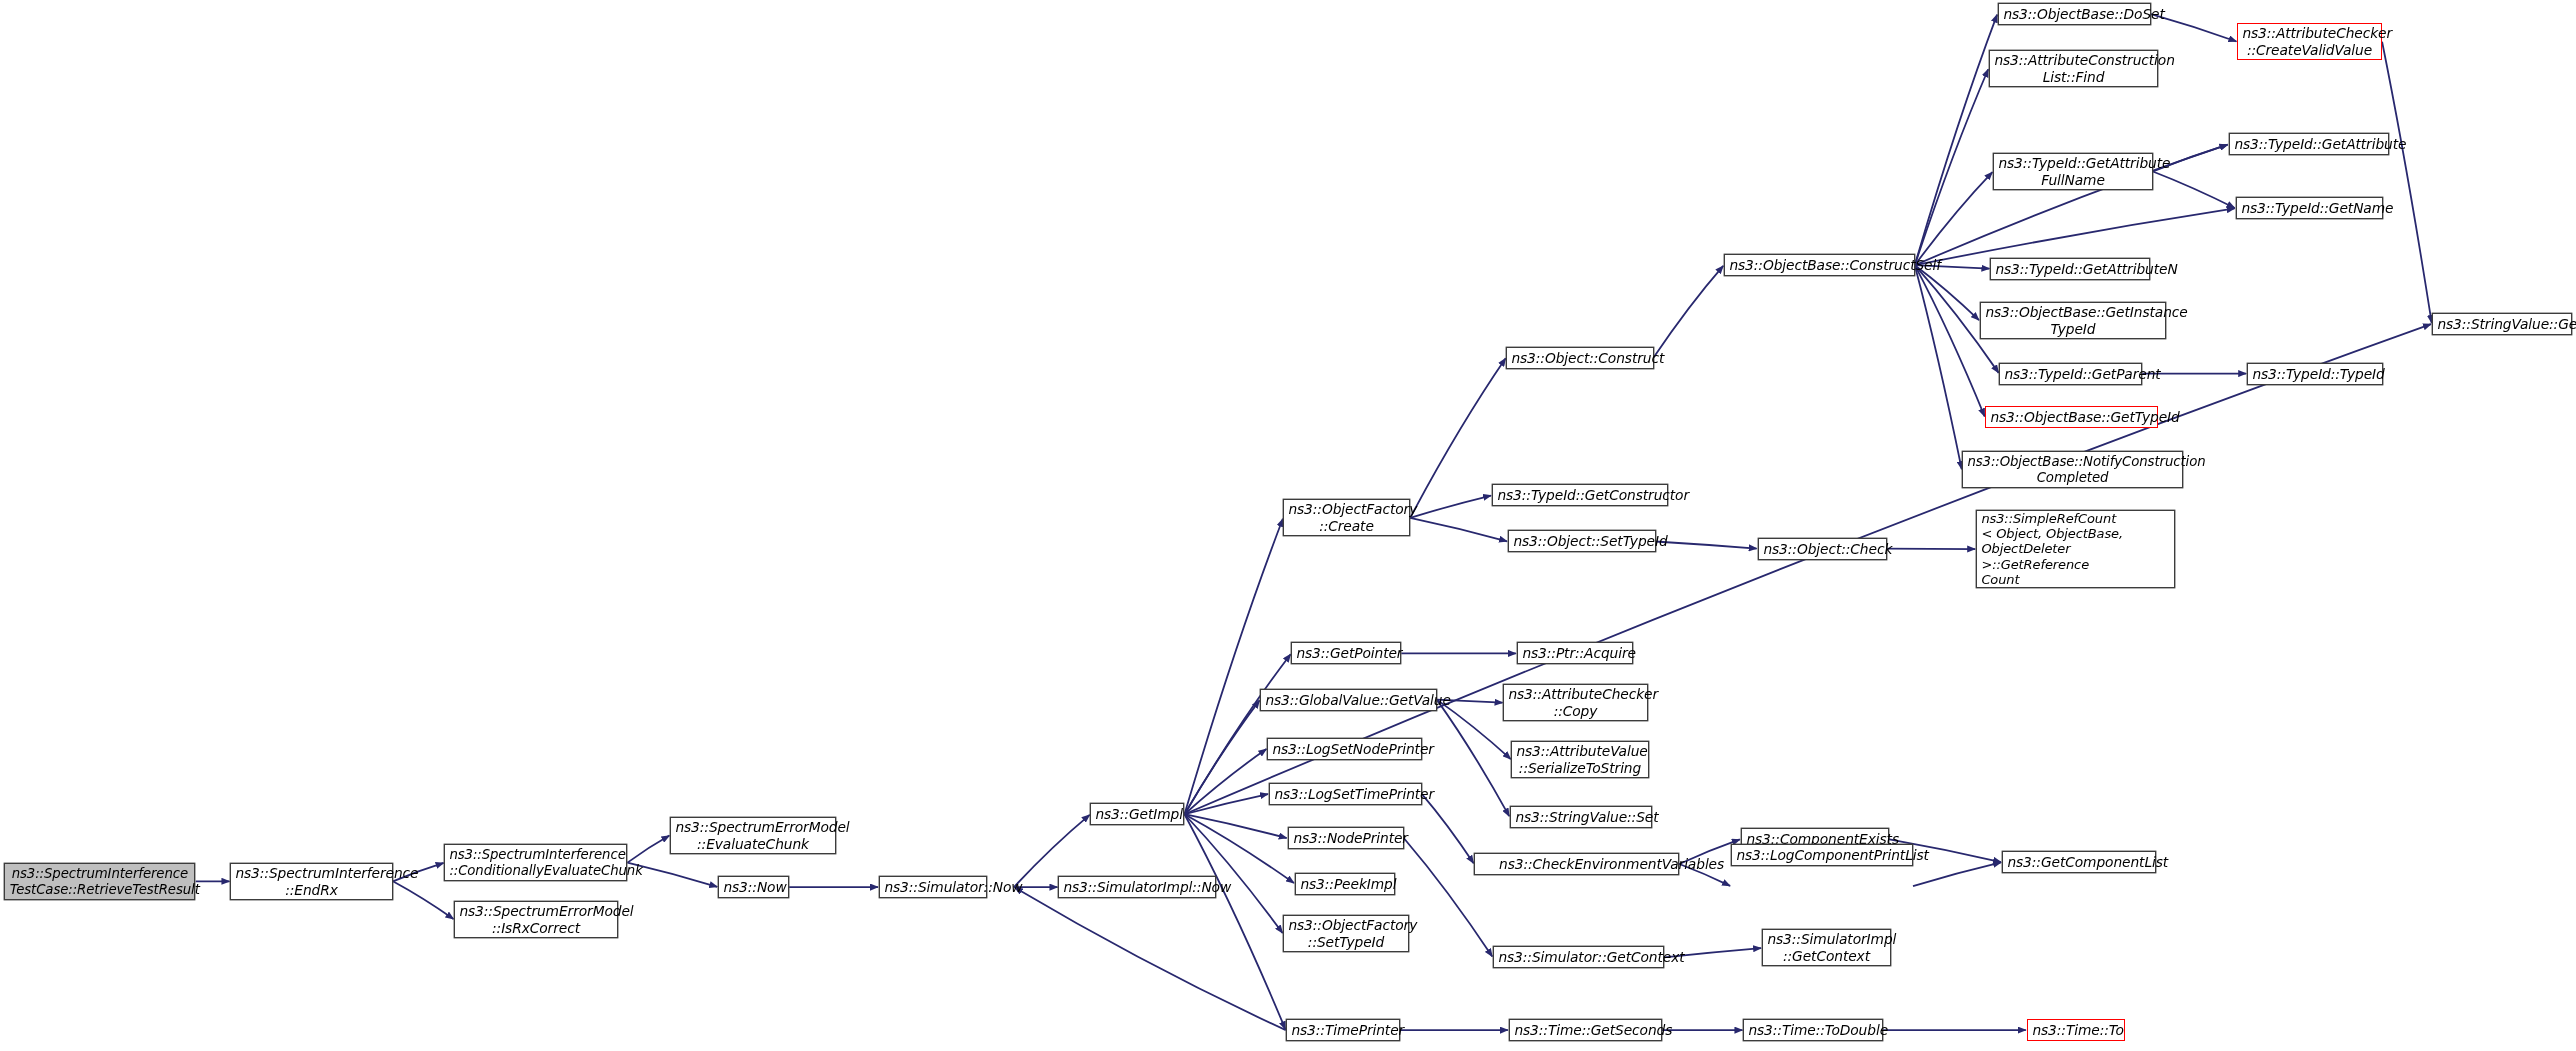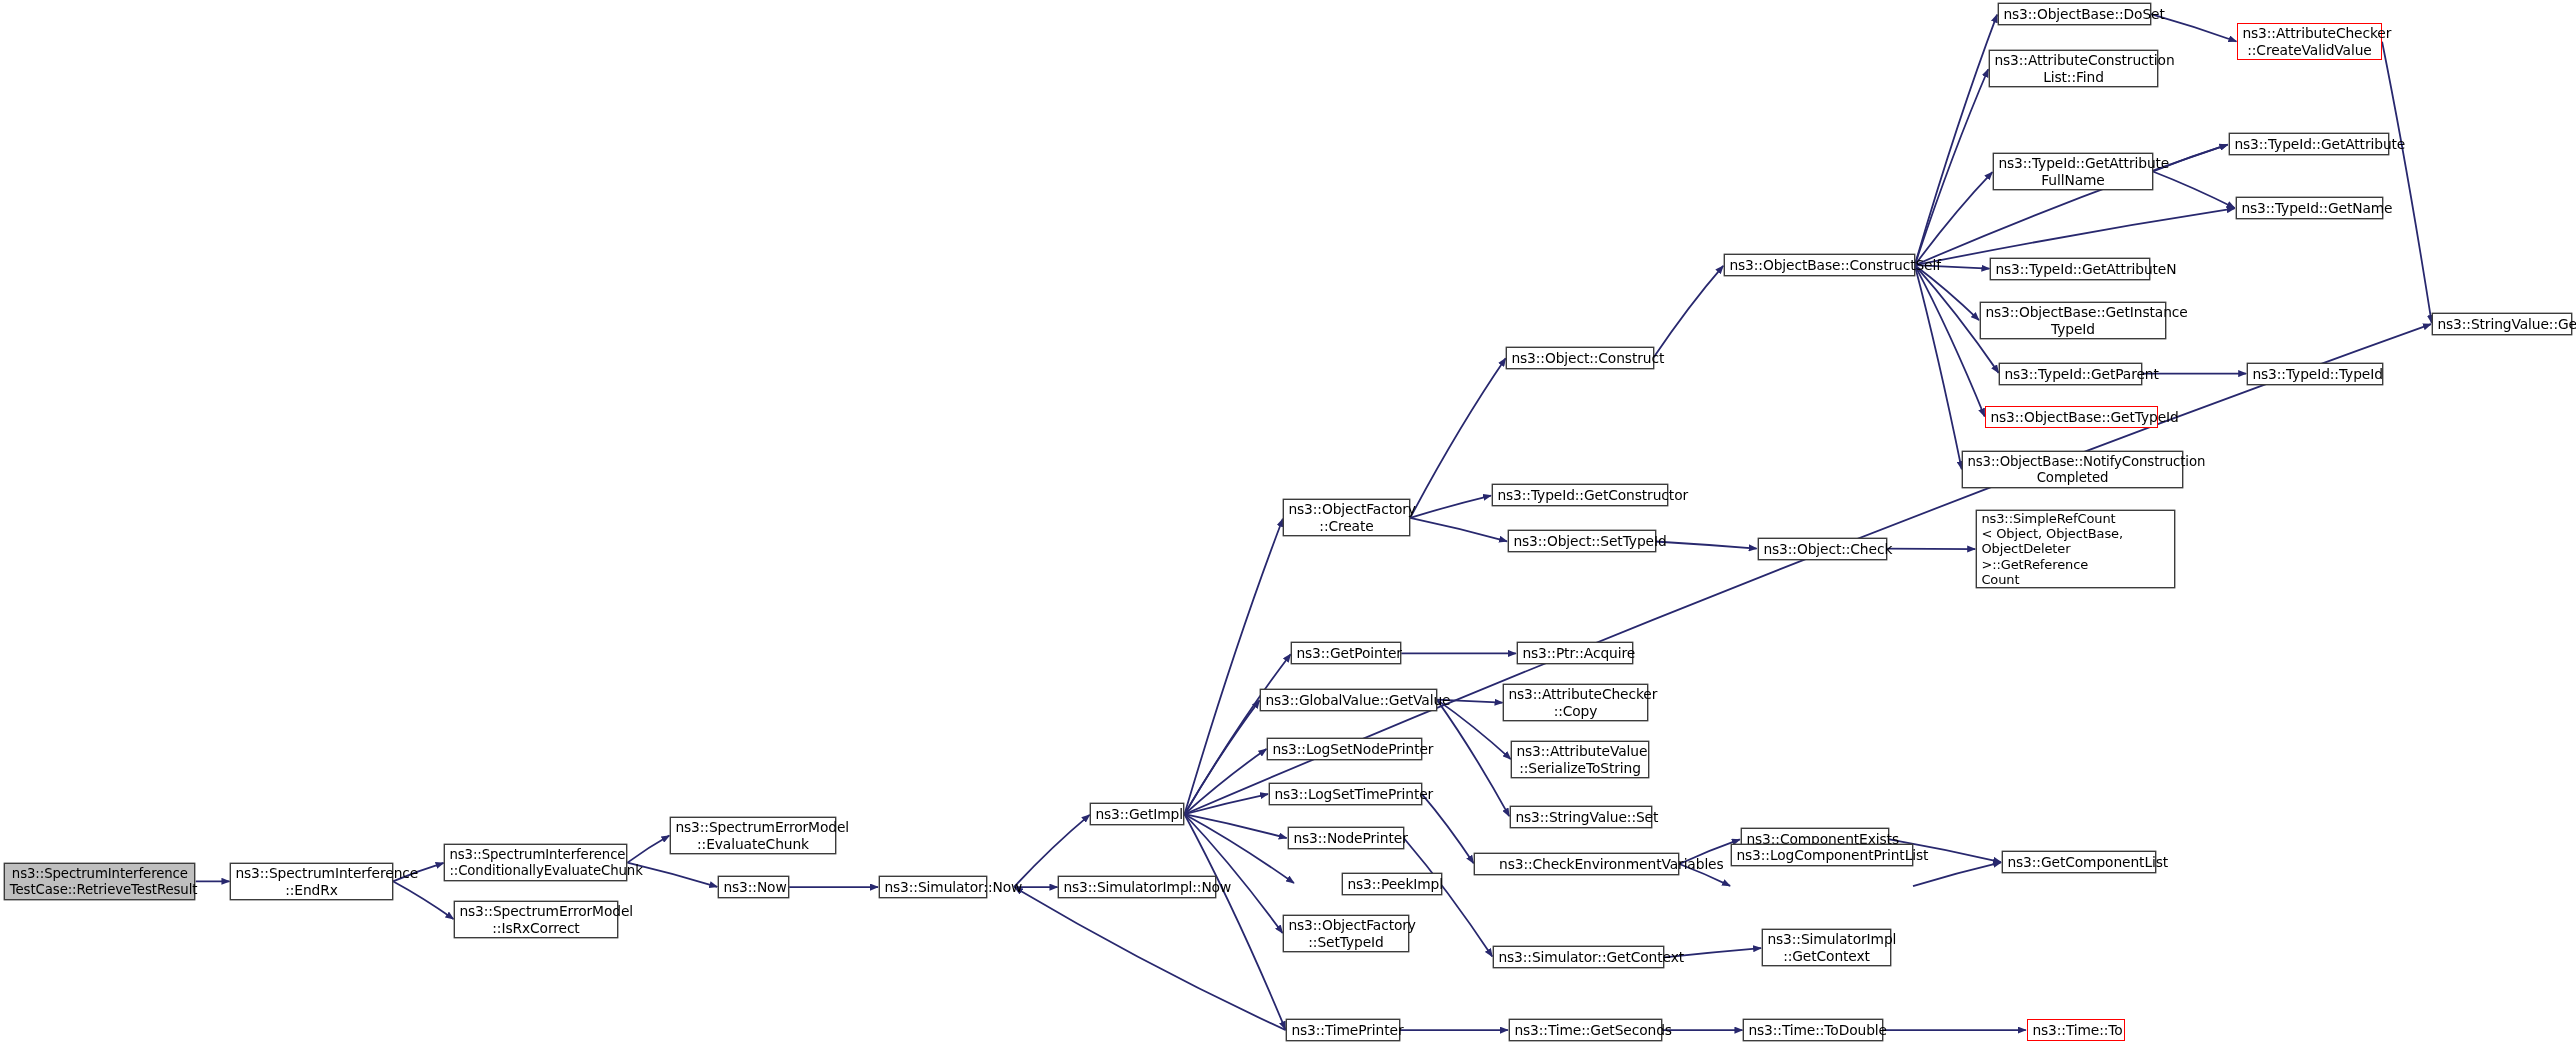--- a/index.html
+++ b/index.html
@@ -33,21 +33,21 @@
   .node.root{
     background:#bfbfbf;
     border:0.9px solid #3c3c3c;
   }
   .node.flagged{
     border:1.3px solid #ff0000;
     box-shadow:none;
   }
   .node.small{font-size:13.3px;}
   .node.tiny{font-size:13px;}
-  .node .lbl{display:block;width:100%;}
+  .node .lbl{display:block;width:100%;font-style:italic;}
   .node.left-align .lbl{text-align:left;}
 </style>
 </head>
 <body>
 
 <div id="canvas">
   <svg id="edges" xmlns="http://www.w3.org/2000/svg" viewBox="0 0 2899 1183">
     <defs>
       <marker id="arrow" markerWidth="10" markerHeight="8" refX="9" refY="4" orient="auto" markerUnits="userSpaceOnUse">
         <path d="M0,0 L10,4 L0,8 z" fill="#28286e"></path>
@@ -140,21 +140,21 @@
       <div class="node" style="left: 1260px; top: 689px; width: 177px; height: 22px;"><span class="lbl">ns3::GlobalValue::GetValue</span></div>
       <div class="node" style="left: 1503px; top: 684px; width: 145px; height: 37px;"><span class="lbl">ns3::AttributeChecker
 ::Copy</span></div>
       <div class="node" style="left: 1267px; top: 738px; width: 155px; height: 22px;"><span class="lbl">ns3::LogSetNodePrinter</span></div>
       <div class="node" style="left: 1511px; top: 741px; width: 138px; height: 37px;"><span class="lbl">ns3::AttributeValue
 ::SerializeToString</span></div>
       <div class="node" style="left: 1269px; top: 783px; width: 153px; height: 22px;"><span class="lbl">ns3::LogSetTimePrinter</span></div>
       <div class="node" style="left: 1510px; top: 806px; width: 142px; height: 22px;"><span class="lbl">ns3::StringValue::Set</span></div>
       <div class="node" style="left: 1288px; top: 827px; width: 116px; height: 22px;"><span class="lbl">ns3::NodePrinter</span></div>
       <div class="node" style="left: 1474px; top: 853px; width: 205px; height: 22px; padding-left: 24px;"><span class="lbl">ns3::CheckEnvironmentVariables</span></div>
-      <div class="node" style="left: 1295px; top: 873px; width: 100px; height: 22px; margin-left: 47px;"><span class="lbl">ns3::PeekImpl</span></div>
+      <div class="node" style="left: 1295px; top: 873px; width: 100px; height: 22px;"><span class="lbl">ns3::PeekImpl</span></div>
       <div class="node" style="left: 1741px; top: 828px; width: 148px; height: 22px;"><span class="lbl">ns3::ComponentExists</span></div>
       <div class="node" style="left: 1731px; top: 844px; width: 182px; height: 22px;"><span class="lbl">ns3::LogComponentPrintList</span></div>
       <div class="node" style="left: 2002px; top: 851px; width: 154px; height: 22px;"><span class="lbl">ns3::GetComponentList</span></div>
       <div class="node" style="left: 1283px; top: 915px; width: 126px; height: 37px;"><span class="lbl">ns3::ObjectFactory
 ::SetTypeId</span></div>
       <div class="node" style="left: 1493px; top: 946px; width: 171px; height: 22px;"><span class="lbl">ns3::Simulator::GetContext</span></div>
       <div class="node" style="left: 1762px; top: 929px; width: 129px; height: 37px;"><span class="lbl">ns3::SimulatorImpl
 ::GetContext</span></div>
       <div class="node" style="left: 1286px; top: 1019px; width: 114px; height: 22px; align-items: center;"><span class="lbl">ns3::TimePrinter</span></div>
       <div class="node" style="left: 1509px; top: 1019px; width: 153px; height: 22px;"><span class="lbl">ns3::Time::GetSeconds</span></div>

